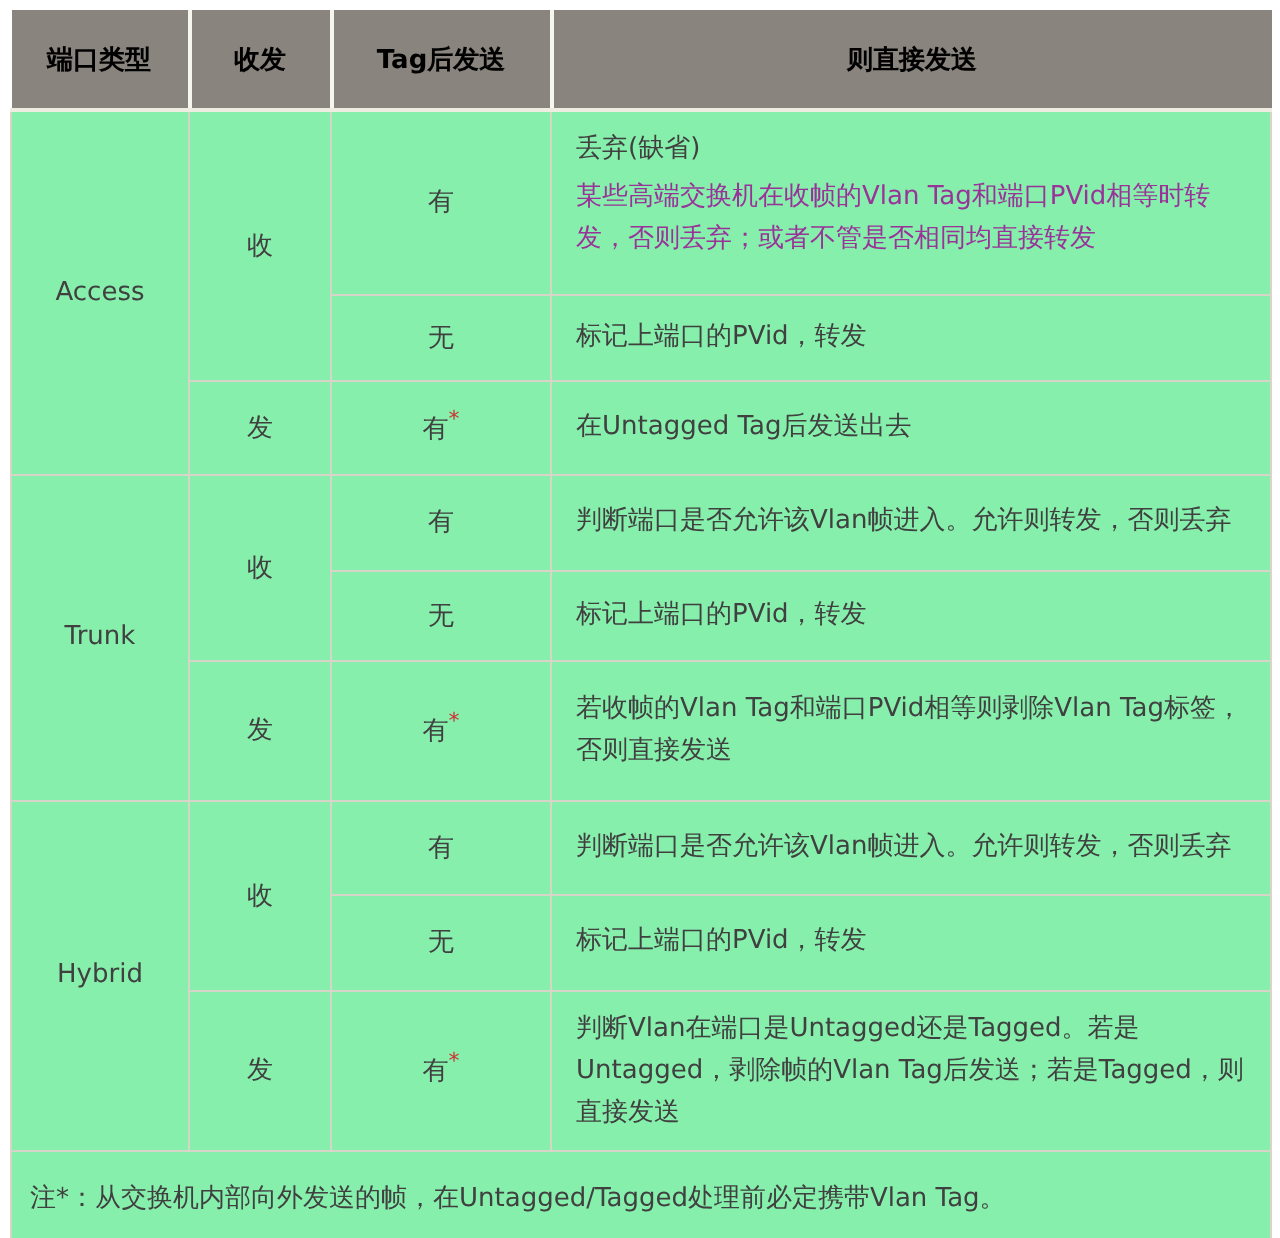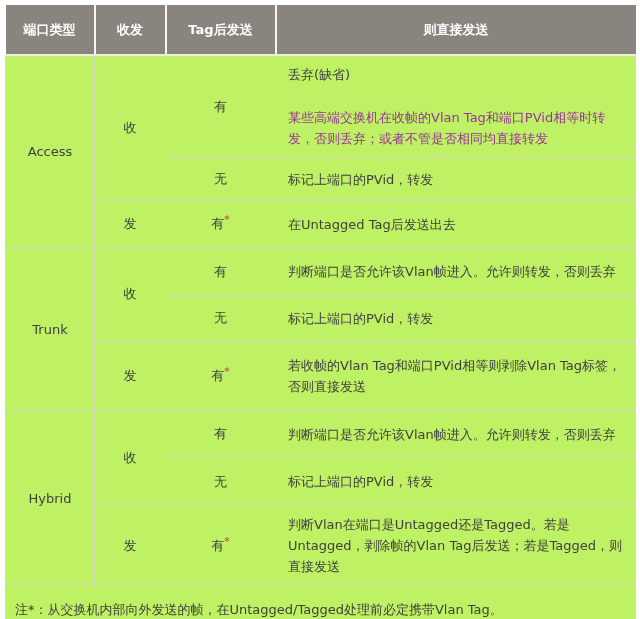--- a/index.html
+++ b/index.html
@@ -11,45 +11,45 @@
     overflow: hidden;
   }
   .wrap { padding: 5px; }
   table.vlan {
     border-collapse: collapse;
     table-layout: fixed;
     width: 630px;
   }
   th {
     background: #8a847e;
-    color: #ffffff;
+    color: #000000;
     font-size: 13px;
     font-weight: 700;
     height: 50px;
     text-align: center;
     vertical-align: middle;
     border-right: 2px solid #f7f5ef;
     border-bottom: 2px solid #efede2;
   }
   th:last-child { border-right: none; }
   td {
-    background: #bef264;
+    background: #86efac;
     color: #404040;
     font-size: 13px;
     border: 1px solid #d7d4c8;
     vertical-align: middle;
   }
   td.center { text-align: center; }
   td.proc {
     text-align: left;
     padding: 8px 12px;
     line-height: 1.62;
   }
   .proc p { margin: 0; }
-  .proc p + p { margin-top: 22px; }
+  .proc p + p { margin-top: 3px; }
   .purple { color: #993399; }
   .star {
     color: #cc3333;
     font-size: 11px;
     vertical-align: super;
     line-height: 1;
   }
   tr.section-start td { border-top: 1px solid #b1aea4; }
   tr.group-start td { border-top: 1px solid #bebbb1; }
   tr.r1 { height: 92px; }

